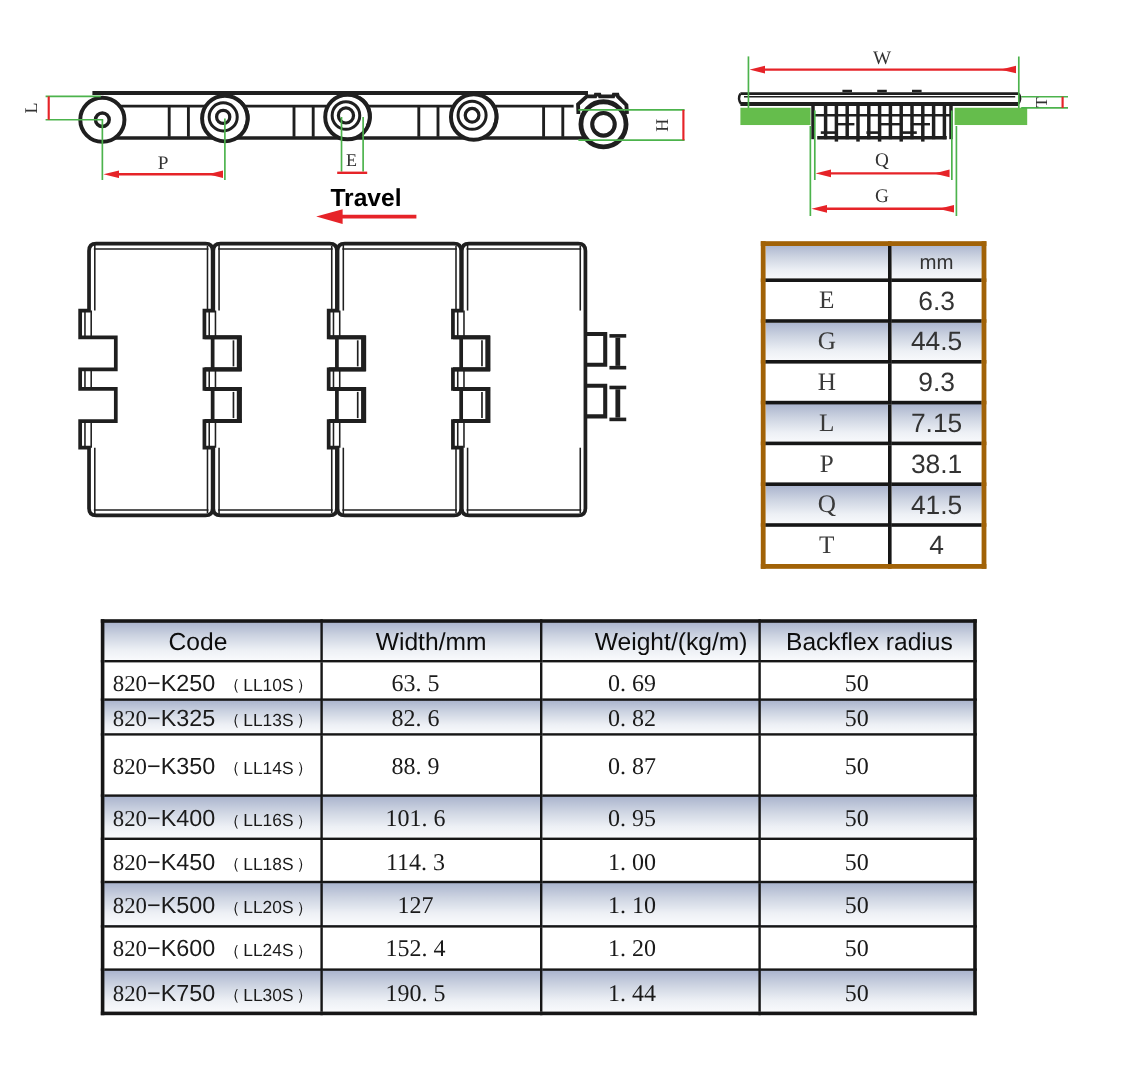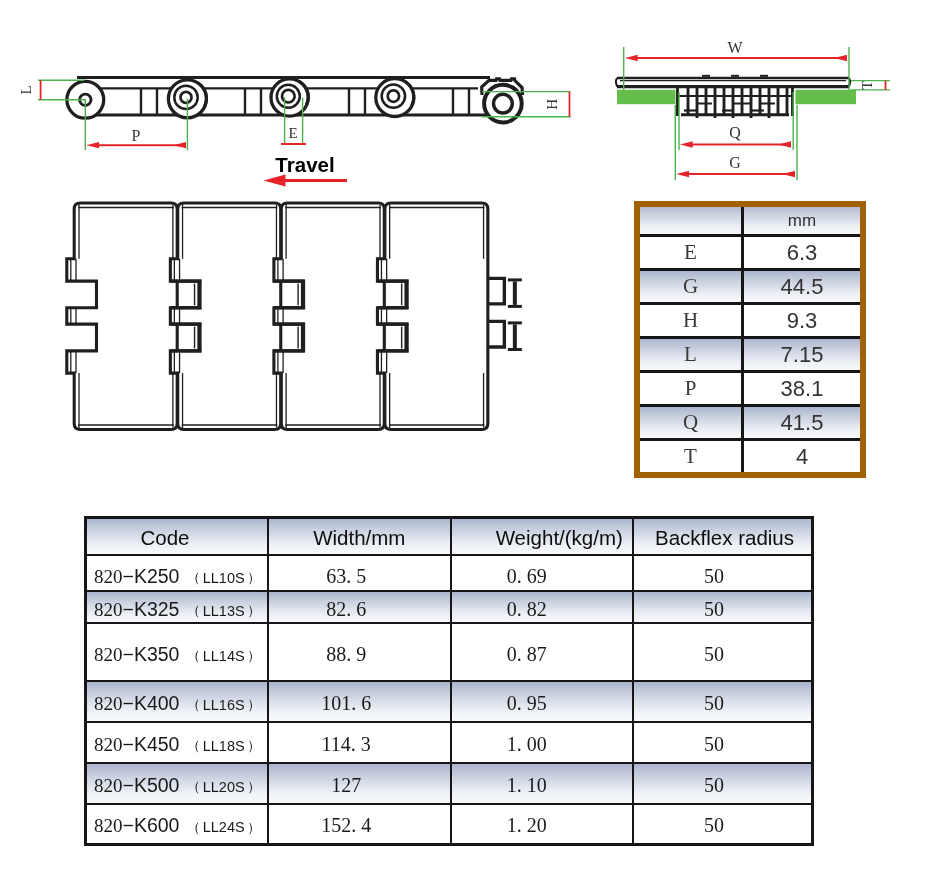--- a/index.html
+++ b/index.html
@@ -2,21 +2,21 @@
 <html><head>
 <meta charset="utf-8">
 <style>
   html,body{margin:0;padding:0;background:#ffffff;}
   .page{position:relative;width:942px;height:892px;background:#fff;overflow:hidden;
         font-family:"Liberation Sans",sans-serif;}
   svg{position:absolute;left:0;top:0;}
   table{border-collapse:collapse;position:absolute;table-layout:fixed;}
   .grad{background:linear-gradient(180deg,#a8b2cc 0%,#ccd3e1 35%,#edf0f5 72%,#fafbfd 100%);}
   
-  #dimtab{left:634px;top:201px;width:232px;height:228px;border:6px solid #a16207;}
+  #dimtab{left:634px;top:201px;width:188px;height:228px;border:4px solid #a16207;}
   #dimtab td{border:3px solid #161616;text-align:center;padding:0;height:25px;overflow:hidden;}
   #dimtab td.l{font-family:"Liberation Serif",serif;font-size:21px;line-height:31px;color:#3a3a3a;}
   #dimtab td.v{font-size:22px;line-height:31px;color:#333;}
   
   #spectab{left:84px;top:516px;width:730px;height:330px;border:3px solid #161616;}
   #spectab td,#spectab th{border:2px solid #161616;text-align:center;padding:0;}
   #spectab th{font-size:20.5px;font-weight:normal;color:#0d0d0d;padding-top:3px;}
   #spectab th.c1{padding-right:24px;}
   #spectab th.c2{padding-right:0;}
   #spectab th.c3{padding-left:35px;}
@@ -417,15 +417,21 @@
           <td class="num bf">50</td>
         </tr>
 
   <tr style="height:36.3px">
           <td class="code">820<b>−K600</b> <span><i>（</i>LL24S<i>）</i></span></td>
           <td class="num w">152. 4</td>
           <td class="num wt">1. 20</td>
           <td class="num bf">50</td>
         </tr>
 
+  <tr class="grad" style="height:36.3px">
+          <td class="code">820<b>−K750</b> <span><i>（</i>LL30S<i>）</i></span></td>
+          <td class="num w">190. 5</td>
+          <td class="num wt">1. 44</td>
+          <td class="num bf">50</td>
+        </tr>
 </tbody>
     </table>
 </div>
 
 </body></html>

